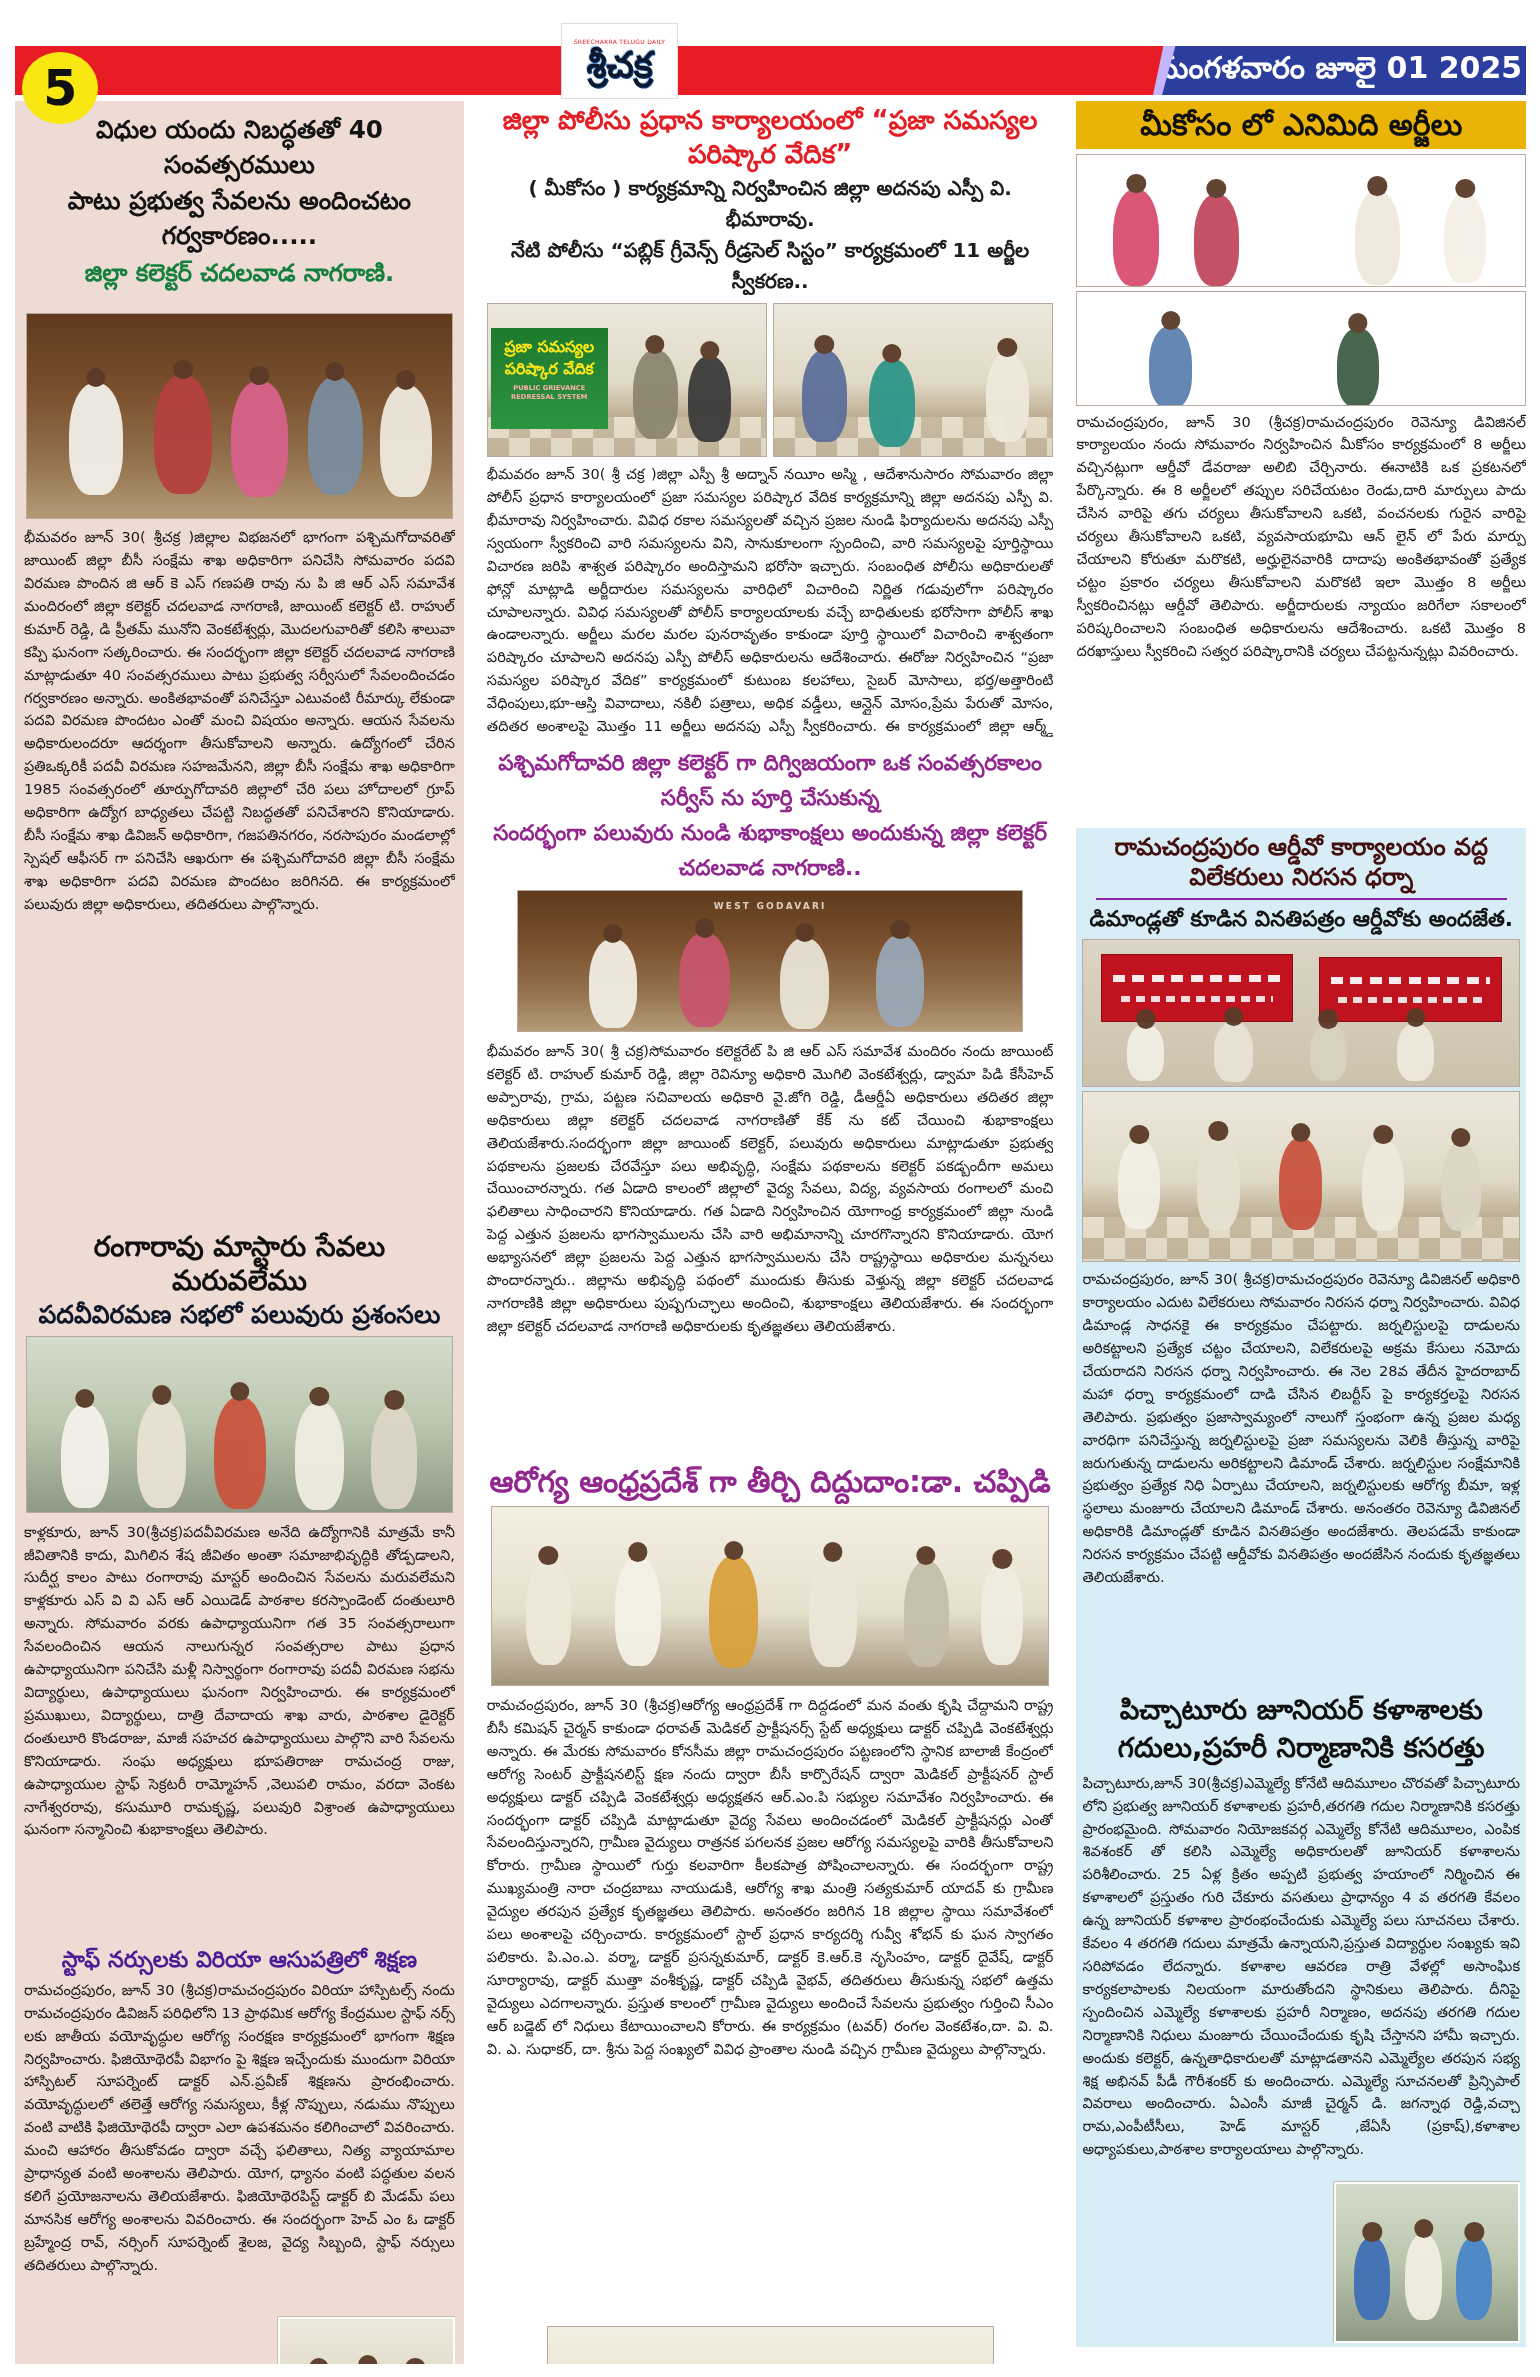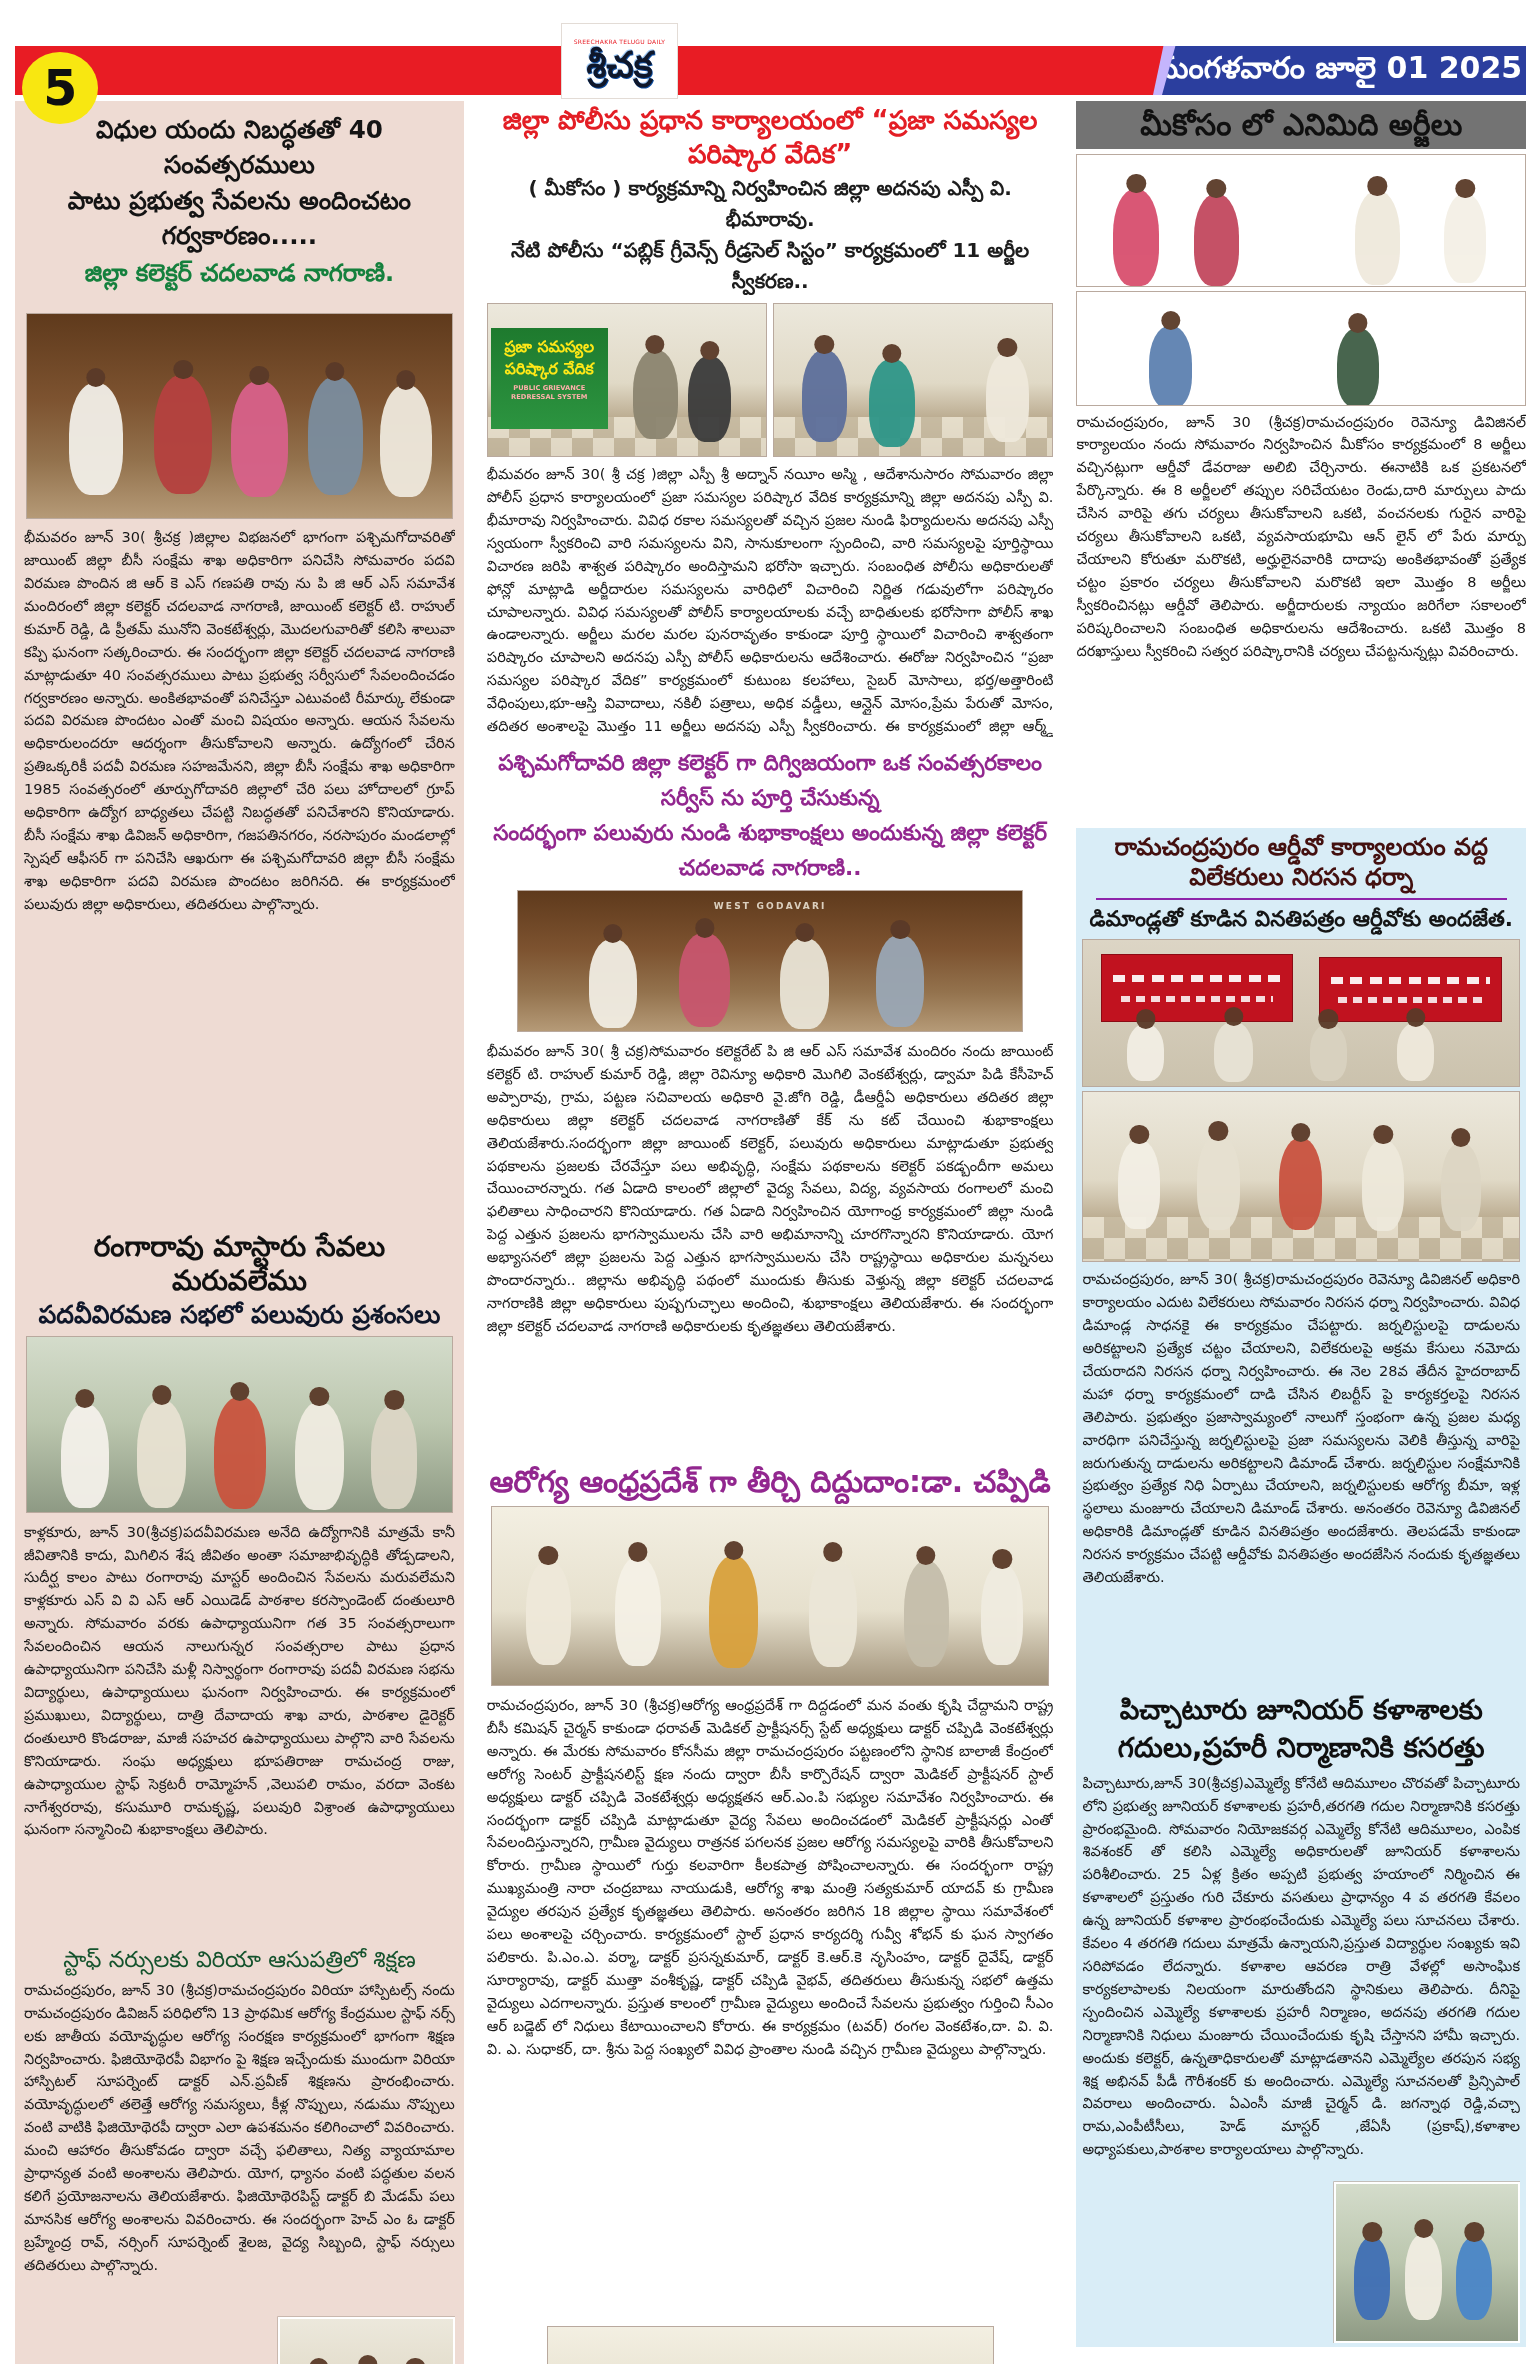--- a/index.html
+++ b/index.html
@@ -27,26 +27,26 @@
   .col{box-sizing:border-box;overflow:hidden;}
   .col-left{width:456px;background:#eedbd3;padding:3px 9px;}
   .col-center{width:576px;background:#ffffff;}
   .col-right{width:457px;}
   
   .body-txt{font-size:14.5px;line-height:1.58;text-align:justify;color:#161616;overflow:hidden;}
   .hl-left{font-size:24.6px;font-weight:bold;color:#141414;text-align:center;line-height:1.45;margin:7.5px 0 3px;}
   .hl-left-sub{font-size:24px;font-weight:bold;color:#15803d;text-align:center;line-height:1.4;margin-bottom:22px;}
   .hl-rang1{font-size:28px;font-weight:bold;color:#111111;text-align:center;line-height:1.2;margin:6px 0 1.5px;}
   .hl-rang2{font-size:25px;font-weight:bold;color:#0f172a;text-align:center;line-height:1.25;margin-bottom:6px;}
-  .hl-nurse{font-size:22.4px;font-weight:normal;color:#14532d;text-align:center;line-height:1.3;margin:7.5px 0 4.5px;}
+  .hl-nurse{font-size:22.4px;font-weight:bold;color:#4c1d95;text-align:center;line-height:1.3;margin:7.5px 0 4.5px;}
   .hl-red{font-size:26px;font-weight:bold;color:#e31e25;text-align:center;line-height:1.3;margin:3px 0 1.5px;}
   .hl-sub{font-size:20px;font-weight:bold;color:#1d1d1d;text-align:center;line-height:1.55;}
   .hl-purple{font-size:21.6px;font-weight:bold;color:#92278f;text-align:center;line-height:1.62;margin:9px 0 4.5px;}
   .hl-purple-big{font-size:30px;font-weight:bold;color:#92278f;text-align:center;line-height:1.25;margin:1px 0 6px;}
-  .hl-blue-box{background:#737373;padding:6px 4.5px;font-size:30px;font-weight:bold;color:#101010;
+  .hl-blue-box{background:#eab308;padding:6px 4.5px;font-size:30px;font-weight:bold;color:#101010;
         text-align:center;line-height:1.2;}
   .hl-dharna{font-size:24px;font-weight:bold;color:#43100f;text-align:center;line-height:1.25;}
   .hl-dharna-sub{font-size:21.6px;font-weight:bold;color:#151515;text-align:center;line-height:1.3;margin-top:4.5px;}
   .rule-purple{height:2.2px;background:#8e24aa;margin:6px 13.4px 1.5px;}
   .hl-pichh{font-size:27.6px;font-weight:bold;color:#101010;text-align:center;line-height:1.35;margin:6px 0;}
   
   .photo{position:relative;overflow:hidden;border:0.7px solid #b9a99e;box-sizing:border-box;}
   .bg-wood{background:linear-gradient(180deg,#5f3a1c 0%,#7d5330 42%,#93724d 72%,#b59a77 100%);}
   .bg-room{background:linear-gradient(180deg,#ece8dc 0%,#e0d9c6 52%,#bdae93 74%,#8c7a5f 100%);}
   .bg-office{background:linear-gradient(180deg,#e6e2d4 0%,#d8d0bb 48%,#a5board 0,#9a8a6d 78%,#7c6b50 100%);}

